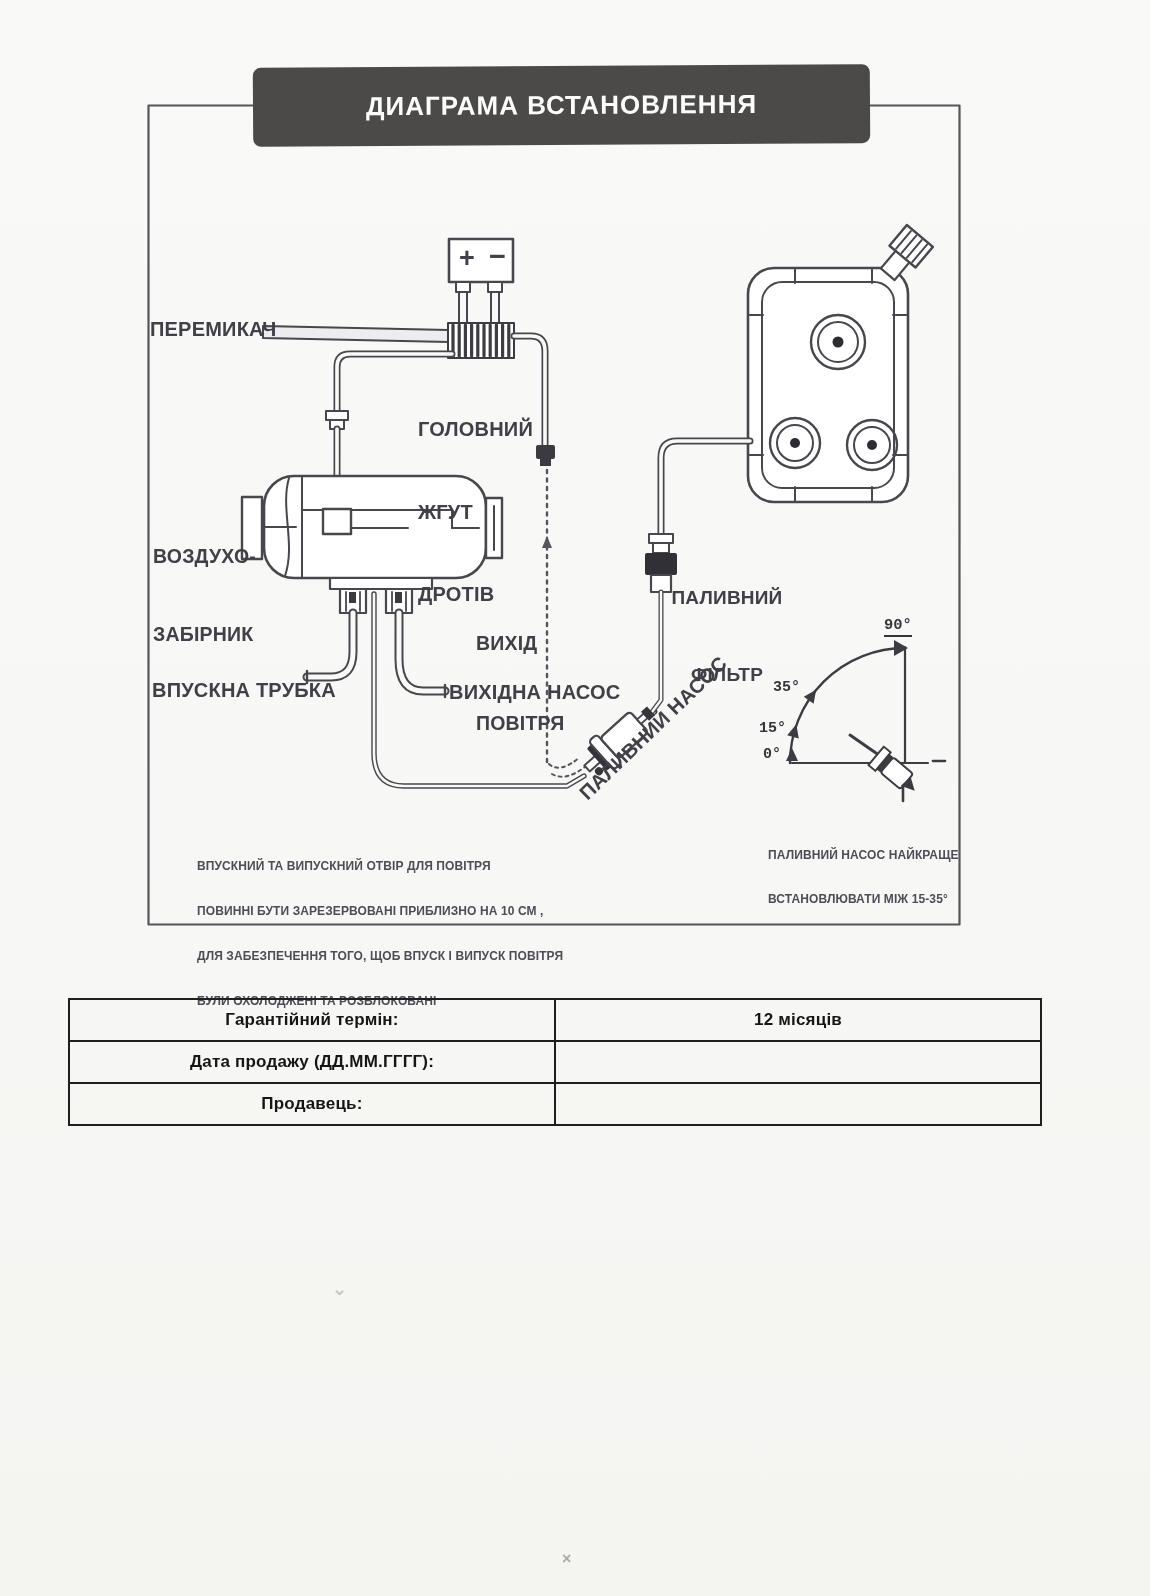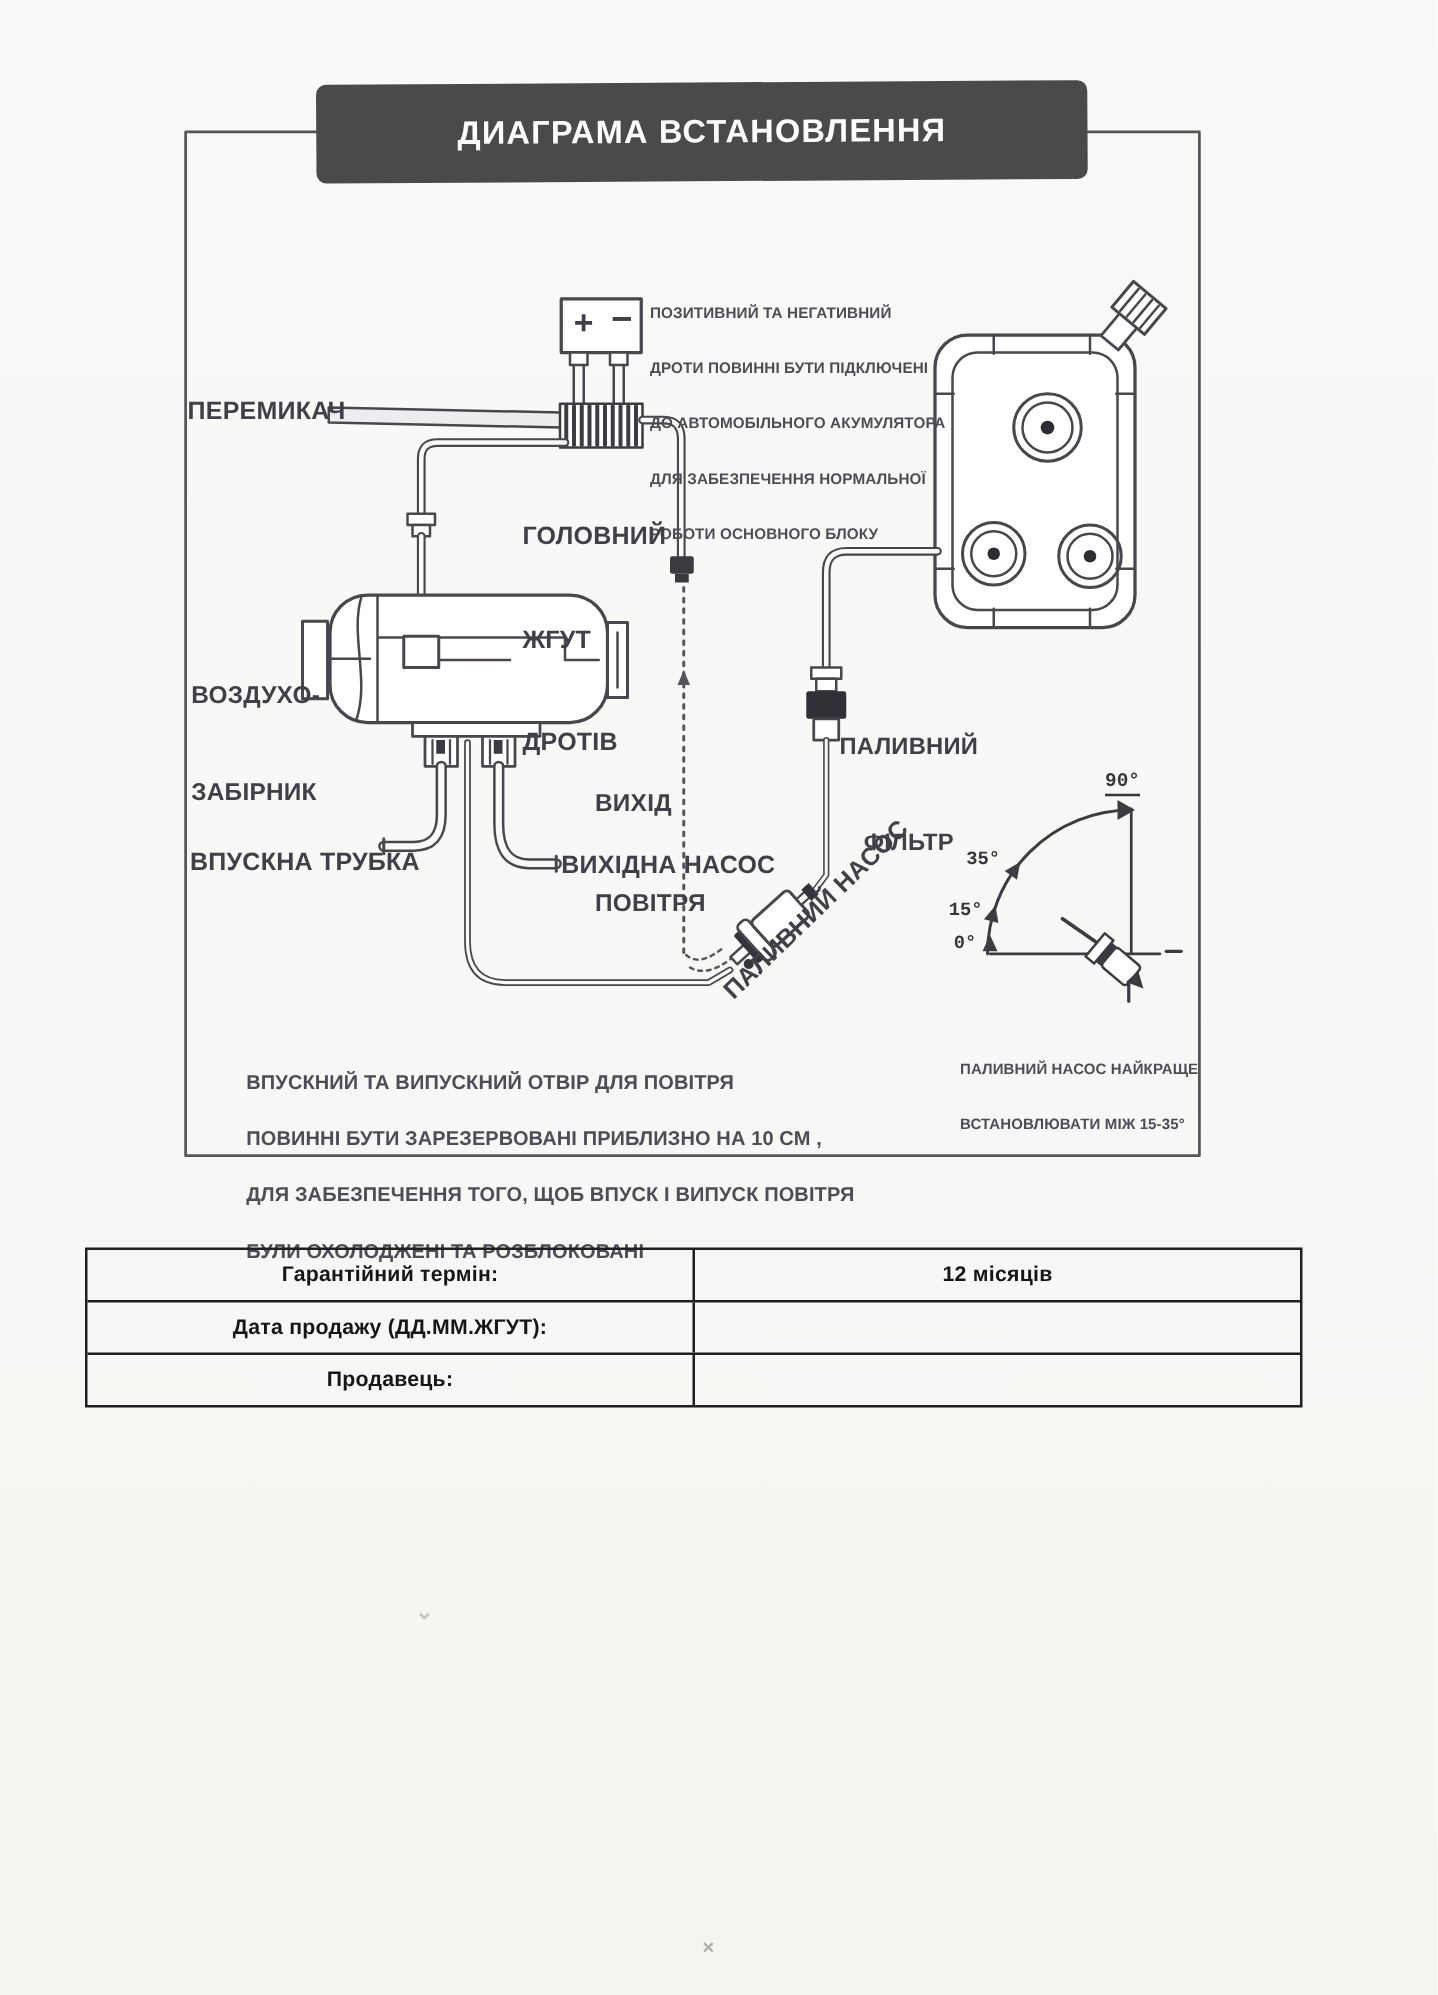--- a/index.html
+++ b/index.html
@@ -216,27 +216,20 @@
         </g>
       </g>
     </g>
   </svg>
 
   <div class="banner">ДИАГРАМА ВСТАНОВЛЕННЯ</div>
 
   <span class="lab txt" style="left:459px; top:243px; font-size:27px;">+</span>
   <span class="lab txt" style="left:489px; top:240px; font-size:29px;">−</span>
 
-  <div class="note txt" style="left:520px; top:213px; font-size:12.2px;">
-    <div>ПОЗИТИВНИЙ ТА НЕГАТИВНИЙ</div>
-    <div>ДРОТИ ПОВИННІ БУТИ ПІДКЛЮЧЕНІ</div>
-    <div>ДО АВТОМОБІЛЬНОГО АКУМУЛЯТОРА</div>
-    <div>ДЛЯ ЗАБЕЗПЕЧЕННЯ НОРМАЛЬНОЇ</div>
-    <div>РОБОТИ ОСНОВНОГО БЛОКУ</div>
-  </div>
 
   <div class="lab txt" style="left:150px; top:318px; font-size:20px;">ПЕРЕМИКАЧ</div>
 
   <div class="lab txt" style="left:418px; top:361px; width:124px; text-align:left; font-size:20px; line-height:27.5px;">
     <div>ГОЛОВНИЙ</div>
     <div>ЖГУТ</div>
     <div>ДРОТІВ</div>
   </div>
 
   <div class="lab txt" style="left:153px; top:491px; font-size:19.5px; line-height:26px;">
@@ -262,34 +255,34 @@
   <span class="angle" style="left:884px; top:616px; font-size:15.5px;"><span class="u">90°</span></span>
   <span class="angle" style="left:773px; top:679px;">35°</span>
   <span class="angle" style="left:759px; top:720px;">15°</span>
   <span class="angle" style="left:763px; top:746px;">0°</span>
 
   <div class="note txt" style="left:728px; top:818px; font-size:12px;margin-left:40px;">
     <div>ПАЛИВНИЙ НАСОС НАЙКРАЩЕ</div>
     <div>ВСТАНОВЛЮВАТИ МІЖ 15-35°</div>
   </div>
 
-  <div class="note txt" style="left:197px; top:829px; font-size:16px; line-height:15px;">
+  <div class="note txt" style="left:197px; top:829px; font-size:12px; line-height:15px;">
     <div>ВПУСКНИЙ ТА ВИПУСКНИЙ ОТВІР ДЛЯ ПОВІТРЯ</div>
     <div>ПОВИННІ БУТИ ЗАРЕЗЕРВОВАНІ ПРИБЛИЗНО НА 10 СМ ,</div>
     <div>ДЛЯ ЗАБЕЗПЕЧЕННЯ ТОГО, ЩОБ ВПУСК І ВИПУСК ПОВІТРЯ</div>
     <div>БУЛИ ОХОЛОДЖЕНІ ТА РОЗБЛОКОВАНІ</div>
   </div>
 
   <div class="warranty">
     <div class="t-row">
       <div class="t-cell t-label">Гарантійний термін:</div>
       <div class="t-cell t-value">12 місяців</div>
     </div>
     <div class="t-row">
-      <div class="t-cell t-label">Дата продажу (ДД.ММ.ЖГУТ):</div>
+      <div class="t-cell t-label">Дата продажу (ДД.ММ.ГГГГ):</div>
     </div>
     <div class="t-row">
       <div class="t-cell t-label">Продавець:</div>
       <div class="t-cell t-value"></div>
     </div>
   </div>
 
   <div class="edge-strip"></div>
   <span class="artifact" style="left:332px; top:1278px; font-size:18px; opacity:.35;">⌄</span>
   <span class="artifact" style="left:562px; top:1550px; font-size:16px; opacity:.55;">×</span>

